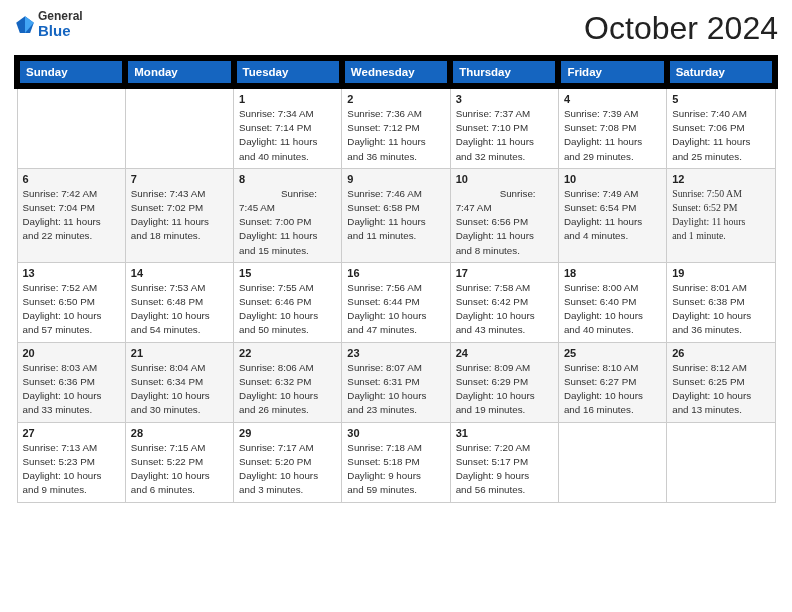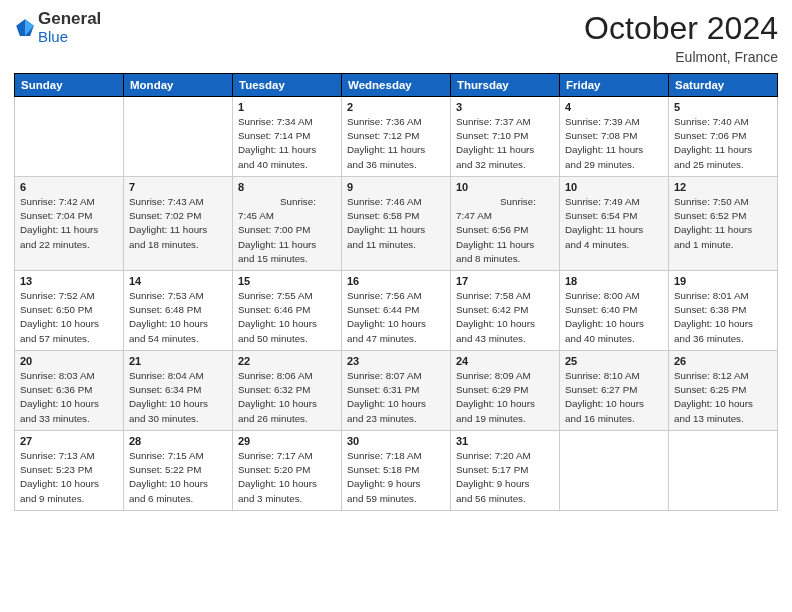--- a/index.html
+++ b/index.html
@@ -25,27 +25,27 @@
     .logo {
       display: flex;
       align-items: center;
     }
     .logo-text {
       display: flex;
       flex-direction: column;
       line-height: 1.1;
     }
     .logo-general {
-      font-size: 17px;
+      font-size: 12px;
       font-weight: bold;
       color: #333;
     }
     .logo-blue {
       font-size: 15px;
-      font-weight: normal;
+      font-weight: bold;
       color: #1565c0;
     }
     .logo-icon {
       width: 22px;
       height: 22px;
       margin-right: 2px;
     }
     .title-block {
       text-align: right;
     }
@@ -64,21 +64,21 @@
       border-collapse: collapse;
       font-size: 10.5px;
     }
     .calendar thead tr th {
       background: #1565c0;
       color: #fff;
       text-align: left;
       padding: 5px 6px;
       font-size: 11.5px;
       font-weight: bold;
-      border: 1px solid #000000;
+      border: 6px solid #000000;
     }
     .calendar tbody tr td {
       border: 1px solid #ccc;
       vertical-align: top;
       padding: 4px 5px;
       width: 108px;
       height: 80px;
       background: #fff;
     }
     .calendar tbody tr:nth-child(even) td {
@@ -110,21 +110,20 @@
         <polygon points="15,3 27,12 22,26 8,26 3,12" fill="#1565c0"></polygon>
         <polygon points="15,3 27,12 15,26" fill="#42a5f5"></polygon>
       </svg>
       <div class="logo-text">
         <span class="logo-general">General</span>
         <span class="logo-blue">Blue</span>
       </div>
     </div>
     <div class="title-block">
       <div class="month-title">October 2024</div>
-      <div class="location">Eulmont, France</div>
     </div>
   </div>
 
   <table class="calendar">
     <thead>
       <tr>
         <th>Sunday</th>
         <th>Monday</th>
         <th>Tuesday</th>
         <th>Wednesday</th>
@@ -176,21 +175,21 @@
 Daylight: 11 hours
 and 11 minutes.</span></td>
           <td><span class="day-number">10</span><span class="day-info" style="white-space: pre-line; margin-left: 44px;">Sunrise: 7:47 AM
 Sunset: 6:56 PM
 Daylight: 11 hours
 and 8 minutes.</span></td>
           <td><span class="day-number">10</span><span class="day-info" style="white-space: pre-line;">Sunrise: 7:49 AM
 Sunset: 6:54 PM
 Daylight: 11 hours
 and 4 minutes.</span></td>
-          <td><span class="day-number">12</span><span class="day-info" style="white-space: pre-line;">Sunrise: 7:50 AM
+          <td><span class="day-number">12</span><span class="day-info" style="white-space: pre-line; font-family: Liberation Serif, serif;">Sunrise: 7:50 AM
 Sunset: 6:52 PM
 Daylight: 11 hours
 and 1 minute.</span></td>
         </tr>
         <tr>
           <td><span class="day-number">13</span><span class="day-info" style="white-space: pre-line;">Sunrise: 7:52 AM
 Sunset: 6:50 PM
 Daylight: 10 hours
 and 57 minutes.</span></td>
           <td><span class="day-number">14</span><span class="day-info" style="white-space: pre-line;">Sunrise: 7:53 AM

